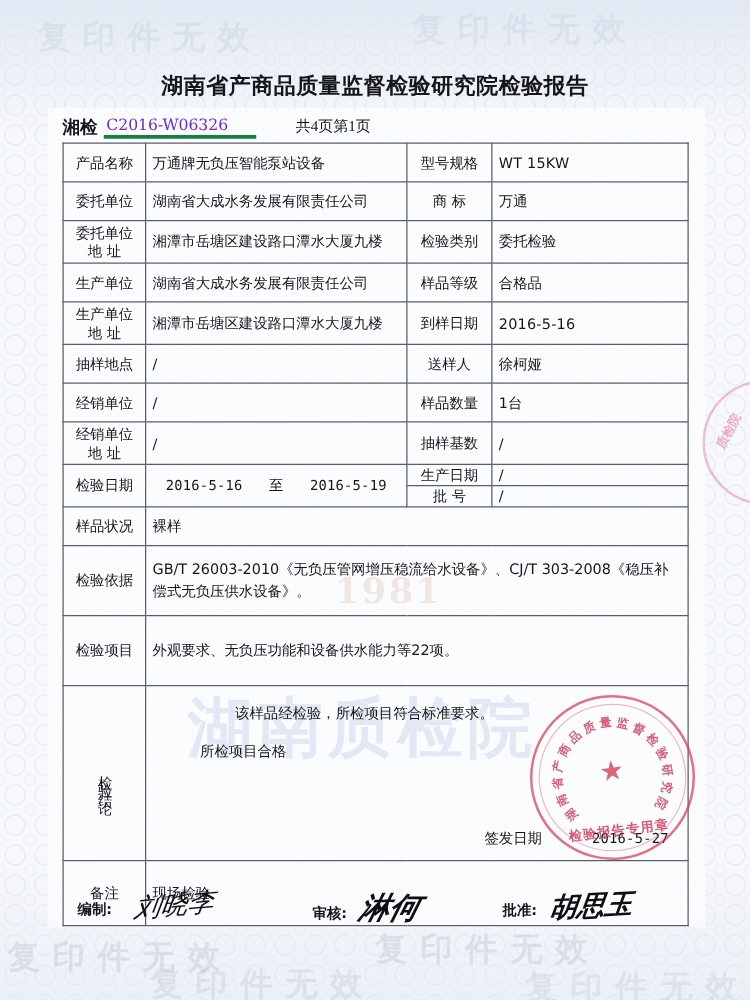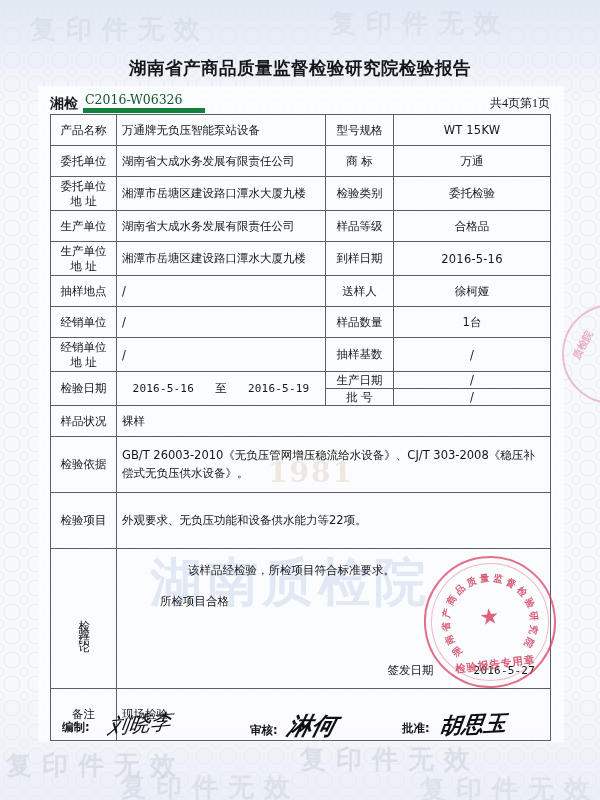--- a/index.html
+++ b/index.html
@@ -68,46 +68,46 @@
   
   #doc { position:absolute; inset:0; }
   .title {
     position:absolute; left:0; right:0; top:56px;
     text-align:center; font-size:17.5px; font-weight:bold;
     letter-spacing:.5px; color:#14161a;
     font-family:"DejaVu Sans",sans-serif;
   }
   .subline {
     position:absolute; left:50px; right:50px; top:93px;
-    display:flex; align-items:flex-end; justify-content:space-between;
+    display:flex; align-items:flex-end; gap:32px;
   }
   .rpt-left { display:flex; align-items:flex-end; gap:5px; }
   .rpt-prefix { font-size:14px; font-weight:bold; color:#14161a; font-family:"DejaVu Sans",sans-serif; }
   .rpt-no {
-    font-size:12.5px; color:#14532d; font-family:"DejaVu Serif",serif;
-    border-bottom:5px solid #15803d; padding:0 22px 1px 2px; line-height:1.15;
+    font-size:12.5px; color:#6d28d9; font-family:"DejaVu Serif",serif;
+    border-bottom:3px solid #15803d; padding:0 22px 1px 2px; line-height:1.15;
   }
   .pageinfo { font-size:12px; color:#14161a; font-family:Liberation Serif, serif; padding-bottom:1px; }
 
   
   table.rep {
     position:absolute; left:50px; top:114px; width:500px;
     border-collapse:collapse; table-layout:fixed;
     background:transparent;
   }
   table.rep td {
     border:1px solid #595f68;
     font-size:11.5px; color:#14161a;
     font-family:"DejaVu Sans",sans-serif;
     padding:0 5px; vertical-align:middle;
     background:rgba(253,253,255,.40);
   }
   .lbl { text-align:center; line-height:1.25; white-space:pre-line; }
   .val { text-align:left; }
-  .val-c { text-align:center; }
+  .val-c { }
   .num { font-family:"DejaVu Sans Mono",monospace; font-size:11px; letter-spacing:.2px; }
 
   .r1 td { height:31px; }
   .r2 td { height:34px; }
   .half td { height:17px; }
   .tall td { height:56px; }
   .body-txt { line-height:1.55; font-size:11.5px; padding:6px 6px; vertical-align:middle; }
   .concl td { height:140px; vertical-align:top; }
   .lbl-v { letter-spacing:0; line-height:1.5; }
   .remark td { height:52px; }

